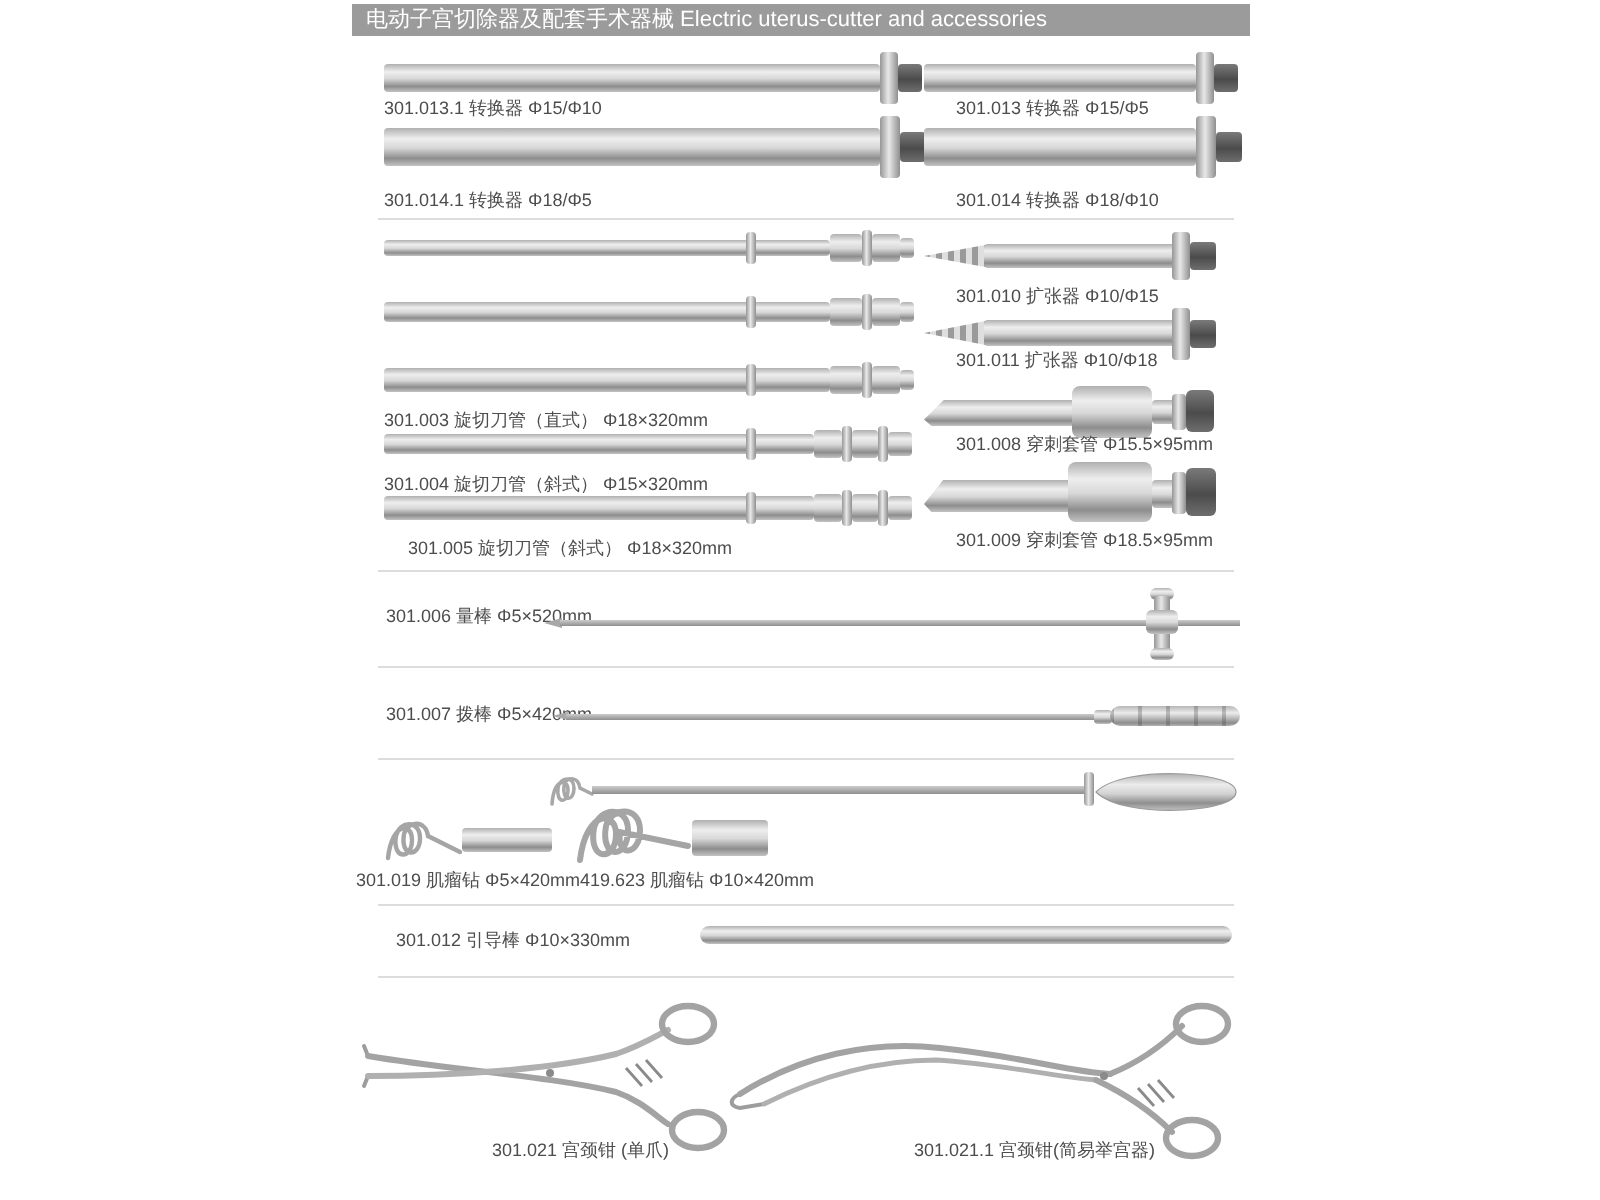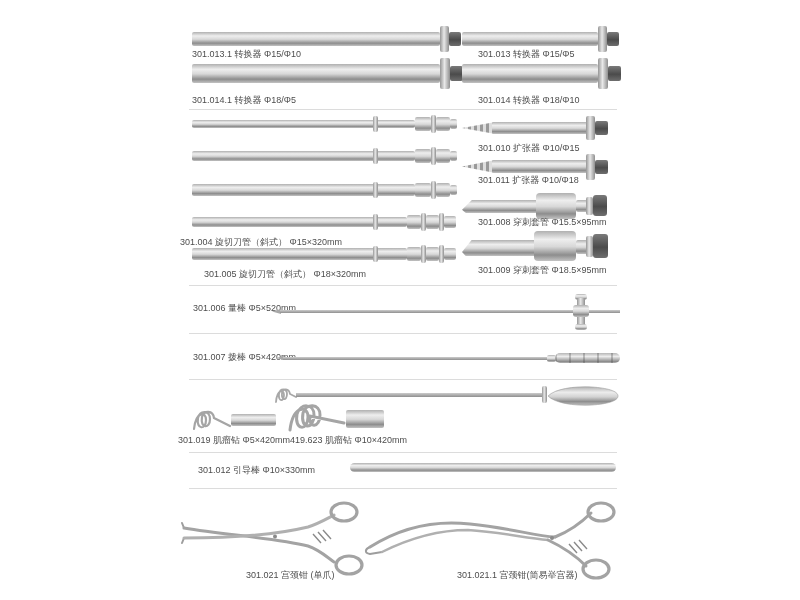--- a/index.html
+++ b/index.html
@@ -33,20 +33,21 @@
       <linearGradient id="mg" x1="0" y1="0" x2="0" y2="1">
         <stop offset="0" stop-color="#b2b2b2"></stop>
           <stop offset="0.3" stop-color="#ececec"></stop>
         <stop offset="0.55" stop-color="#d2d2d2"></stop>
           <stop offset="0.8" stop-color="#8f8f8f"></stop>
         <stop offset="1" stop-color="#c0c0c0"></stop>
       </linearGradient>
     </defs>
   </svg>
 
+  <div class="hdr">电动子宫切除器及配套手术器械 Electric uterus-cutter and accessories</div>
 
   <div>
     <div class="p metal" style="left:192px;top:32px;width:248px;height:14px"></div>
     <div class="p metal-h" style="left:440px;top:26px;width:9px;height:26px"></div>
     <div class="p dark" style="left:449px;top:32px;width:12px;height:14px"></div>
   </div>
   <div class="lbl" style="left:192px;top:48px">301.013.1 转换器 Φ15/Φ10</div>
 
   <div>
     <div class="p metal" style="left:462px;top:32px;width:136px;height:14px"></div>
@@ -90,31 +91,32 @@
   </div>
 
   <div>
     <div class="p metal" style="left:192px;top:184px;width:223px;height:12px"></div>
     <div class="p metal-h" style="left:373px;top:182px;width:5px;height:16px"></div>
     <div class="p metal" style="left:415px;top:183px;width:16px;height:14px"></div>
     <div class="p metal-h" style="left:431px;top:181px;width:5px;height:18px"></div>
     <div class="p metal" style="left:436px;top:183px;width:14px;height:14px"></div>
     <div class="p metal" style="left:450px;top:185px;width:7px;height:10px"></div>
   </div>
+  <div class="lbl" style="left:192px;top:204px">301.003 旋切刀管（直式） Φ18×320mm</div>
 
   <div>
     <div class="p metal" style="left:192px;top:217px;width:215px;height:10px"></div>
     <div class="p metal-h" style="left:373px;top:214px;width:5px;height:16px"></div>
     <div class="p metal" style="left:407px;top:215px;width:14px;height:14px"></div>
     <div class="p metal-h" style="left:421px;top:213px;width:5px;height:18px"></div>
     <div class="p metal" style="left:426px;top:215px;width:13px;height:14px"></div>
     <div class="p metal-h" style="left:439px;top:213px;width:5px;height:18px"></div>
     <div class="p metal" style="left:444px;top:216px;width:12px;height:12px"></div>
   </div>
-  <div class="lbl" style="left:180px;top:236px">301.004 旋切刀管（斜式） Φ15×320mm</div>
+  <div class="lbl" style="left:192px;top:236px">301.004 旋切刀管（斜式） Φ15×320mm</div>
 
   <div>
     <div class="p metal" style="left:192px;top:248px;width:215px;height:12px"></div>
     <div class="p metal-h" style="left:373px;top:246px;width:5px;height:16px"></div>
     <div class="p metal" style="left:407px;top:247px;width:14px;height:14px"></div>
     <div class="p metal-h" style="left:421px;top:245px;width:5px;height:18px"></div>
     <div class="p metal" style="left:426px;top:247px;width:13px;height:14px"></div>
     <div class="p metal-h" style="left:439px;top:245px;width:5px;height:18px"></div>
     <div class="p metal" style="left:444px;top:248px;width:12px;height:12px"></div>
   </div>

